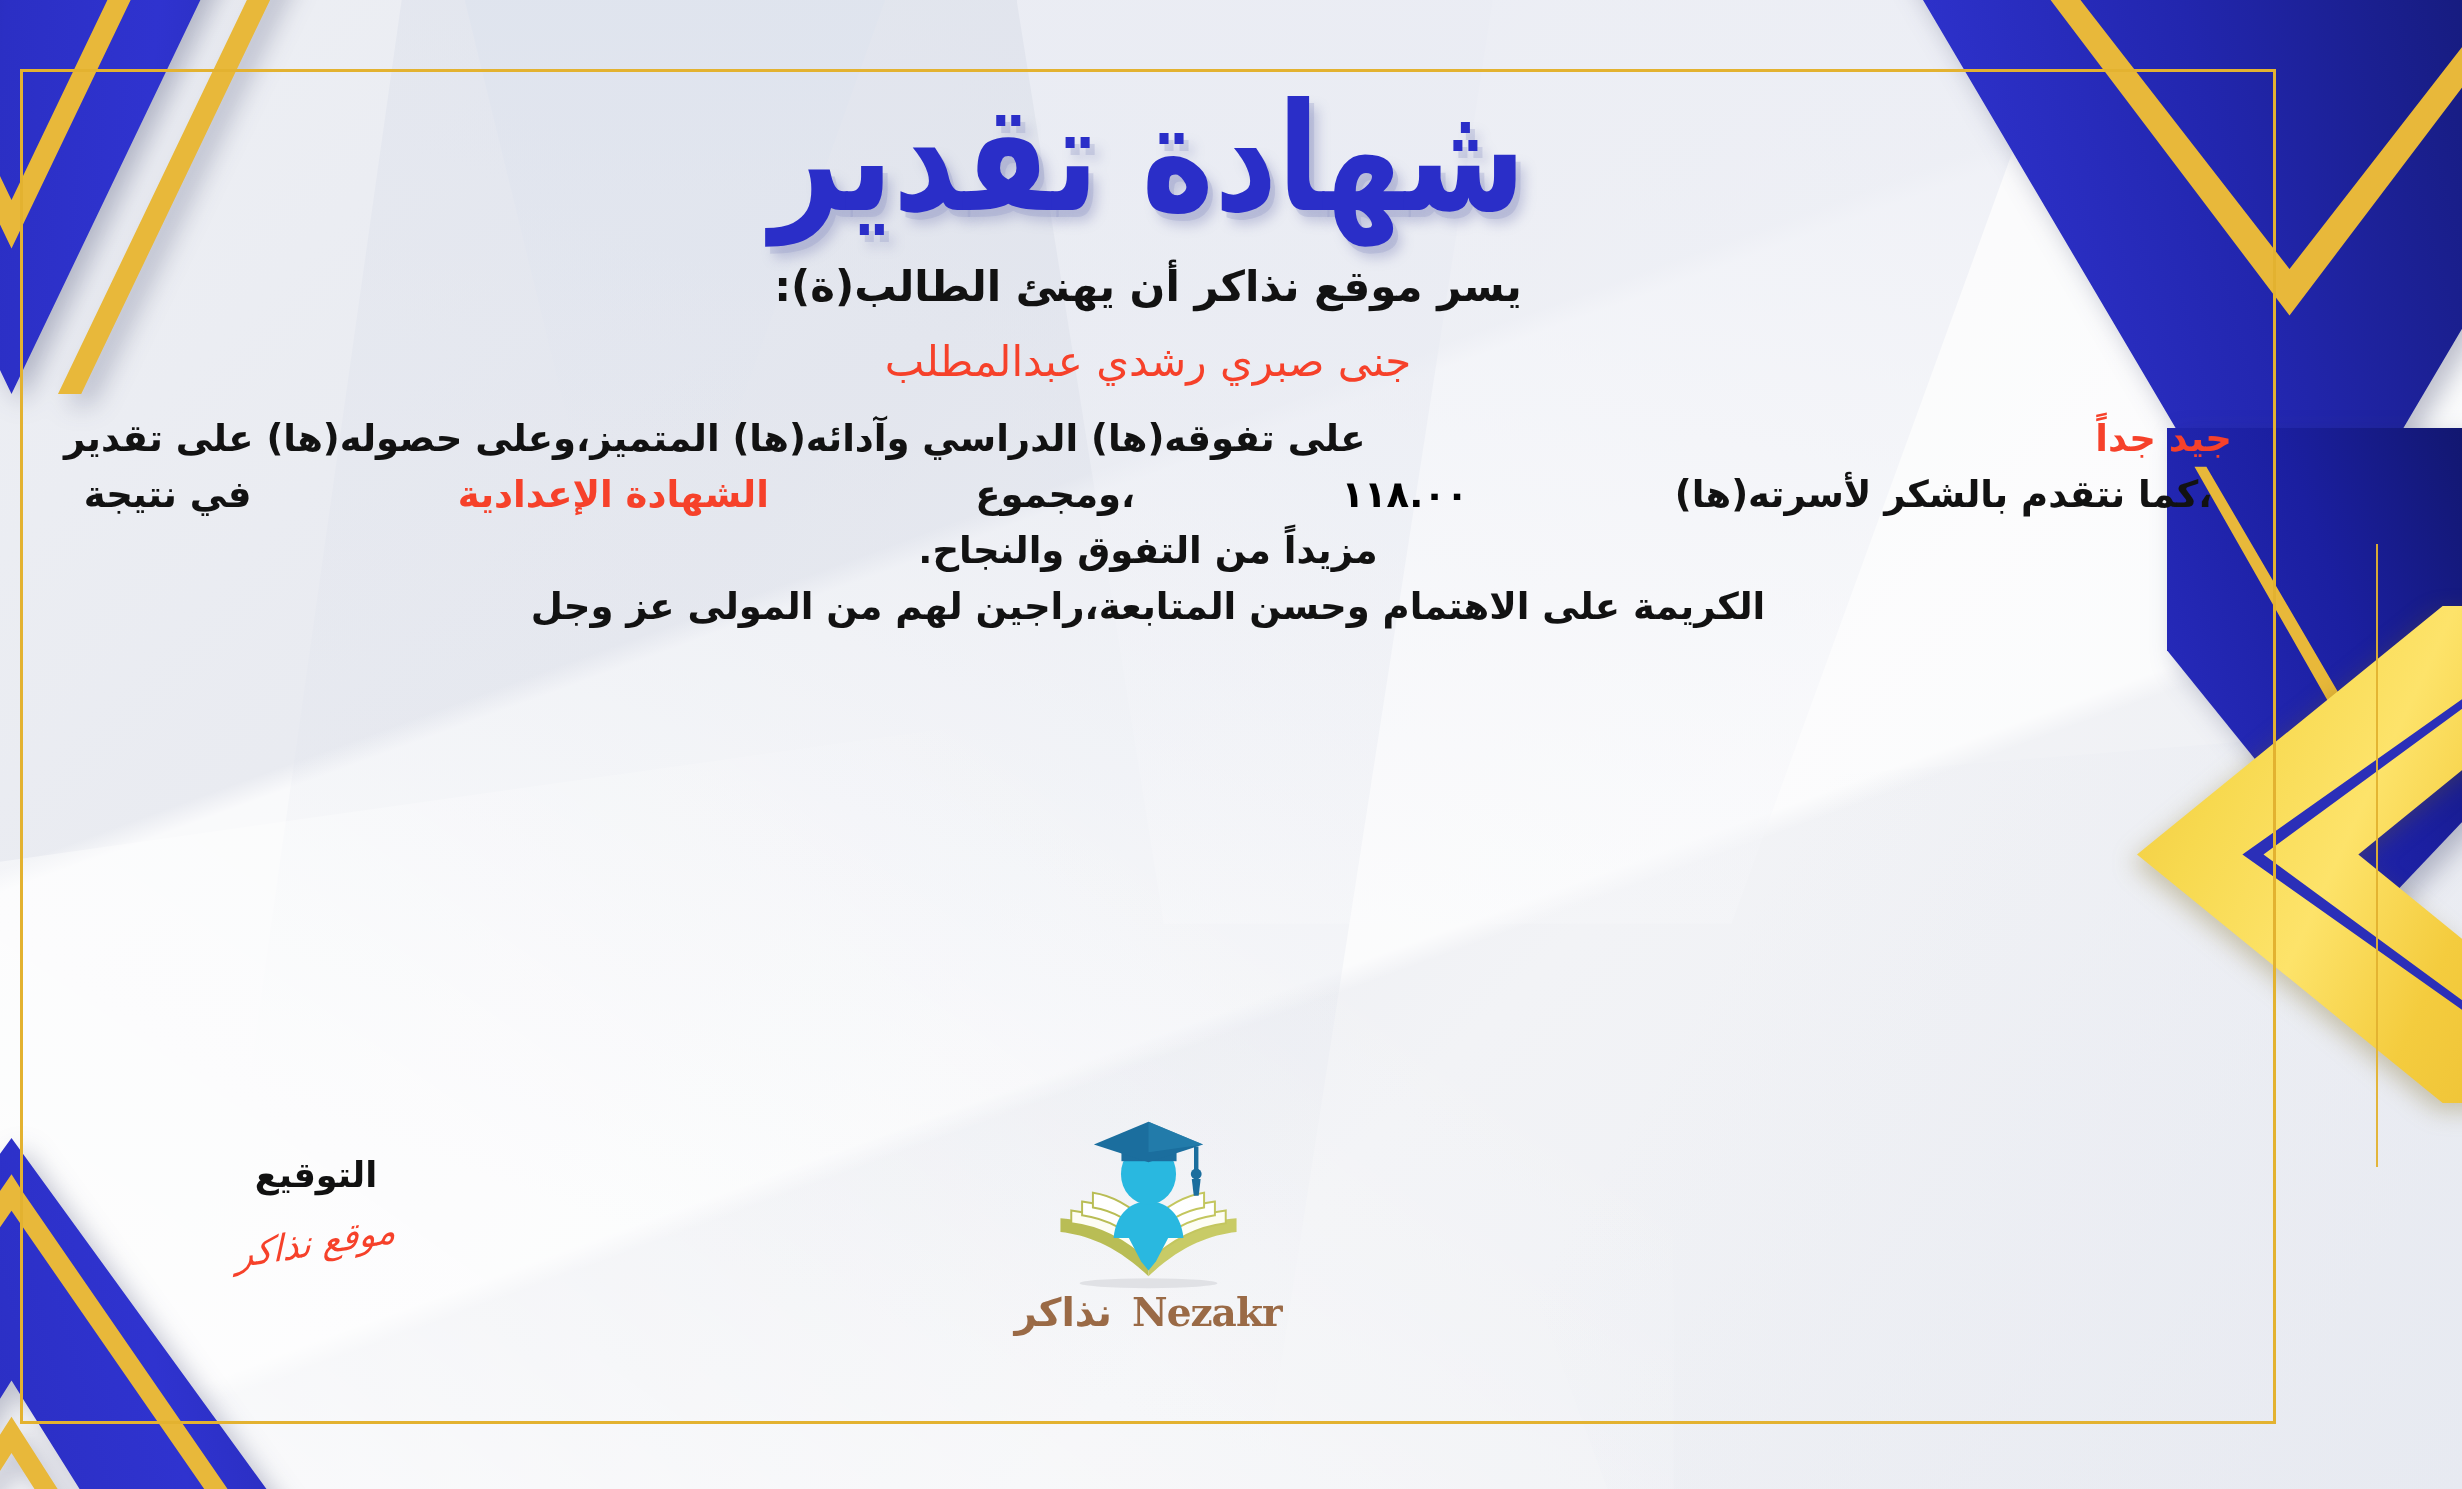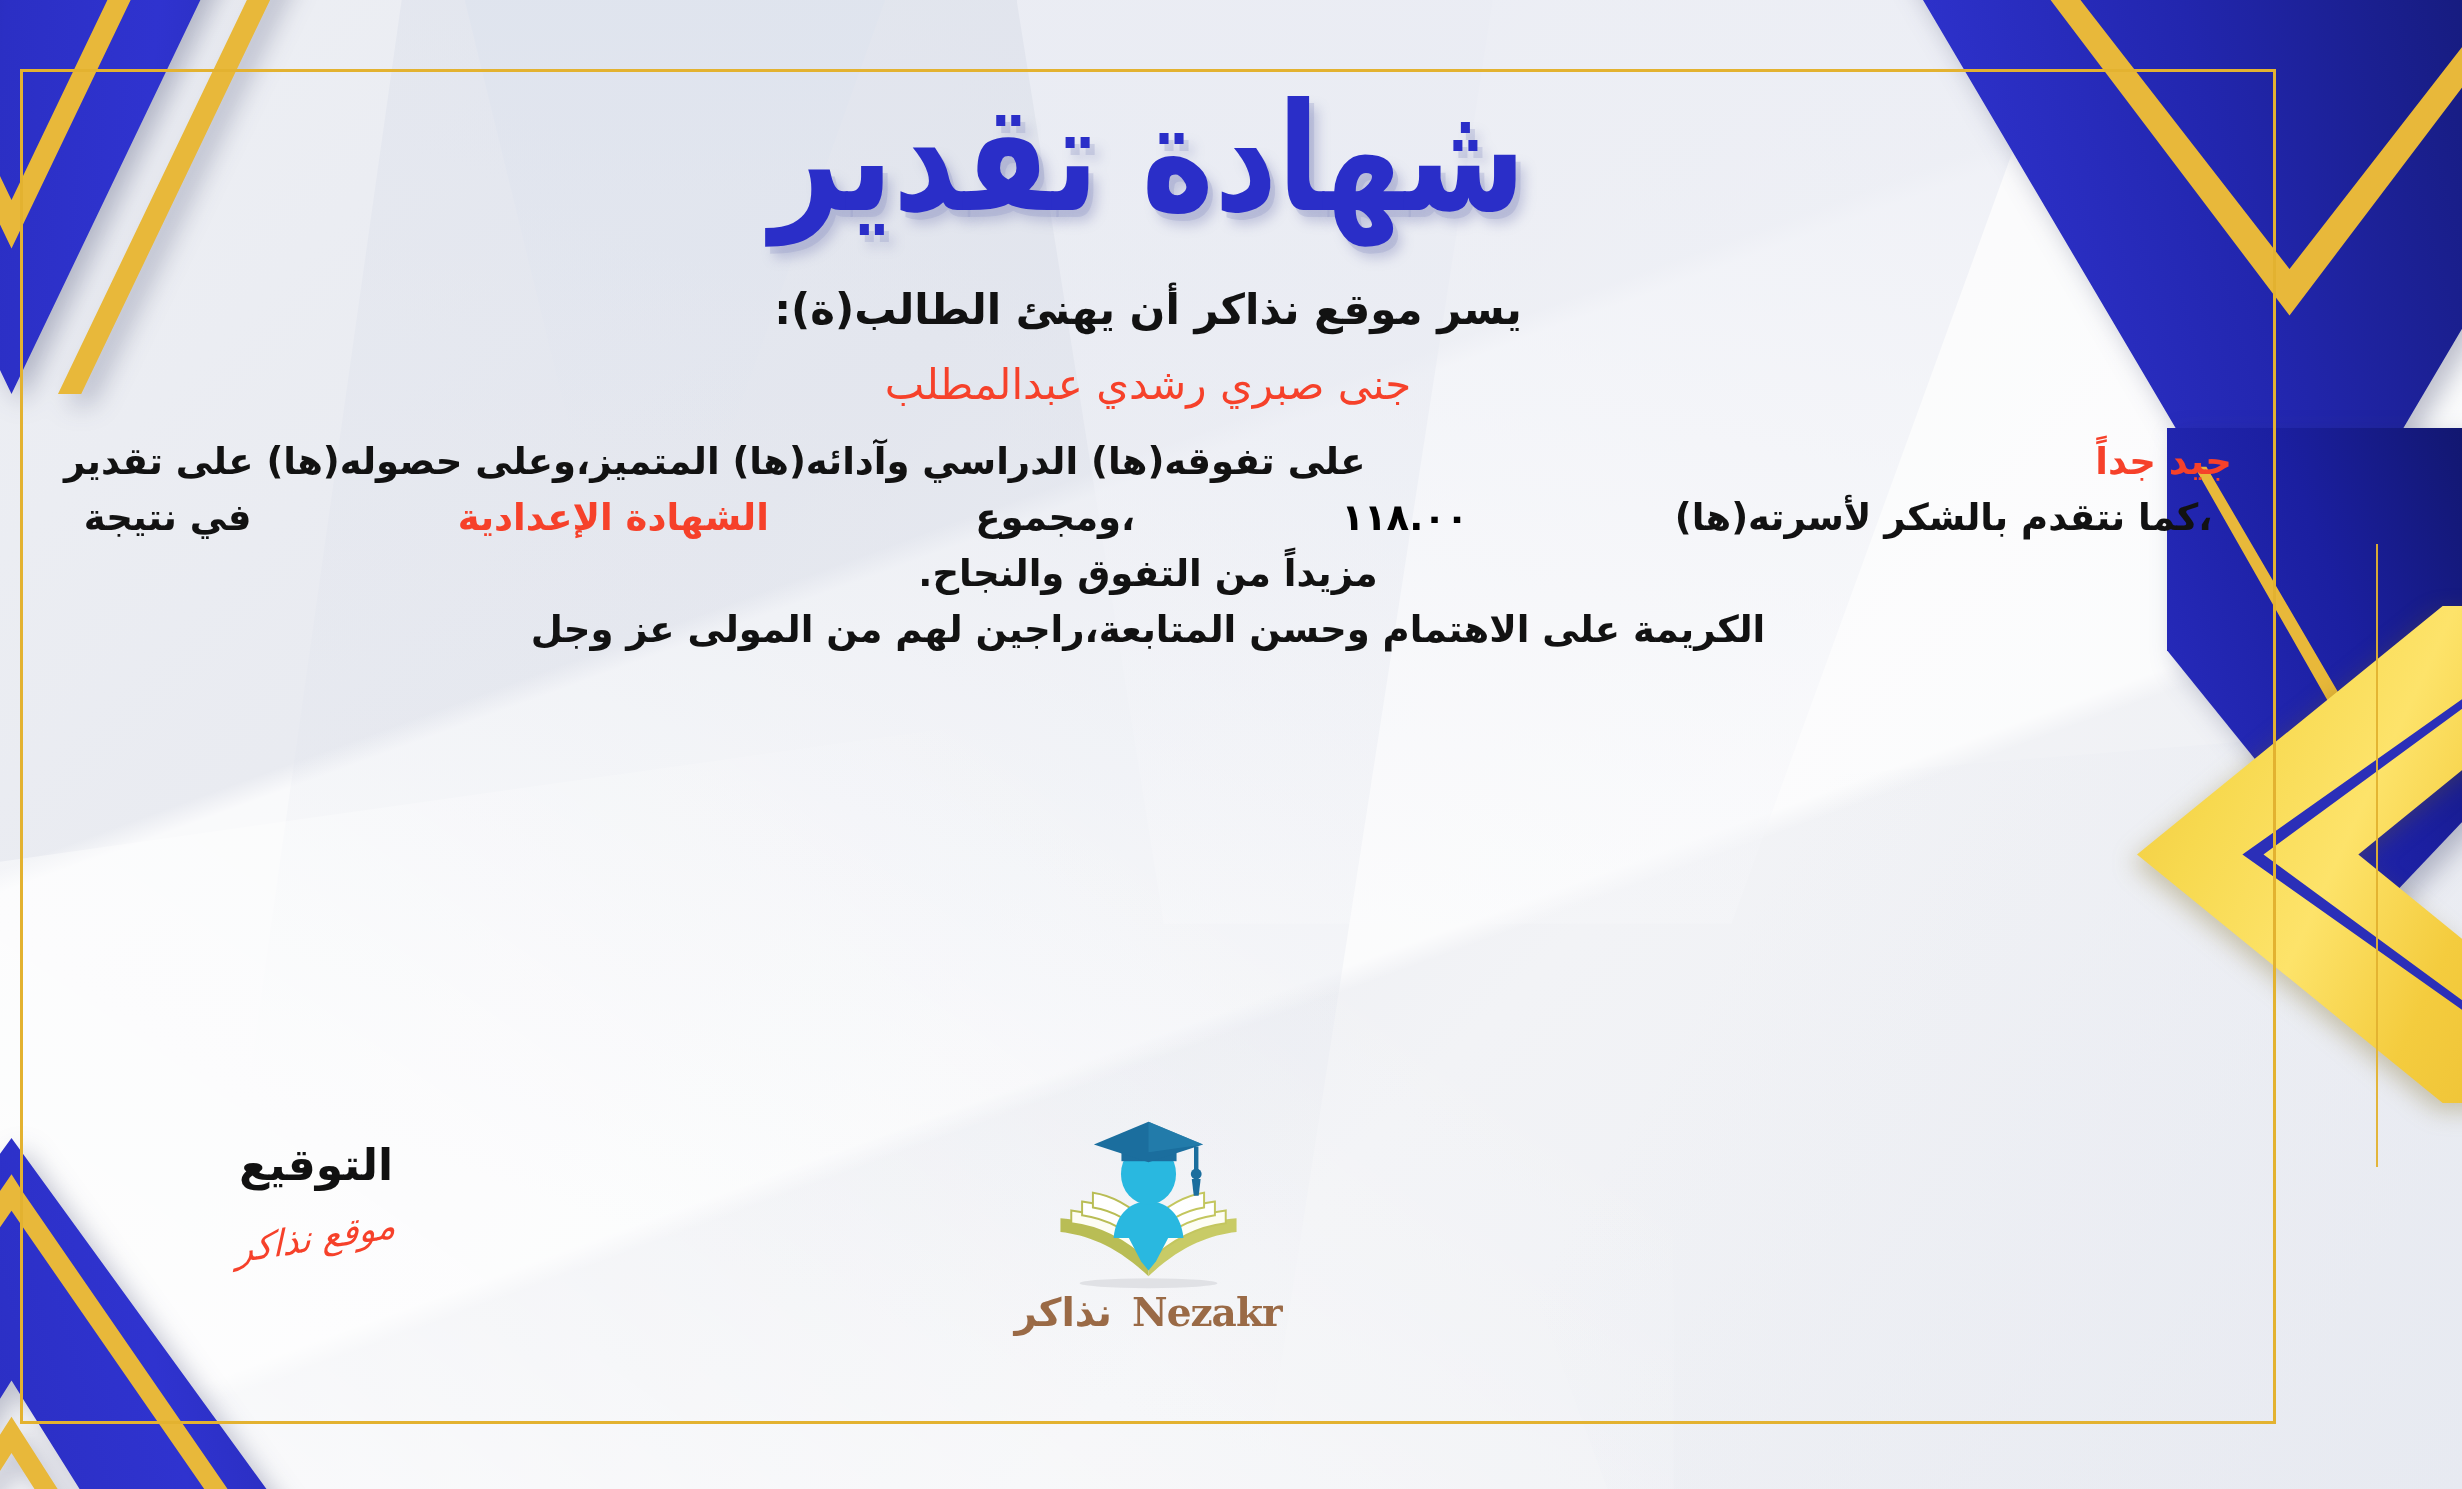--- a/index.html
+++ b/index.html
@@ -145,21 +145,21 @@
     color:#2a2ec8;
     letter-spacing:-3px;
     text-shadow:
       4.9px 5.9px 0 rgba(150,155,200,.32),
       8.9px 9.8px 10.8px rgba(120,126,180,.35);
     transform:scaleY(1.22);
     white-space:nowrap;
   }
 
   .intro{
-    margin-top:58px;
+    margin-top:35px;
     font-size:42px;
     font-weight:700;
     color:#121212;
     text-align:center;
   }
 
   .student-name{
     margin-top:25.6px;
     font-size:42px;
     font-weight:400;
@@ -189,21 +189,21 @@
     height:315px;
   }
   .sign-col{
     position:absolute;
     right:auto;left:158px;
     top:29.5px;
     width:276px;
     text-align:center;
   }
   .sign-label{
-    font-size:44px;font-weight:700;color:#111;
+    font-size:35px;font-weight:700;color:#111;margin-top:16px;
   }
   .sign-script{
     margin-top:27.6px;
     font-size:36px;
     color:#f6412a;
     font-family:"DejaVu Serif","Liberation Serif",serif;
     font-style:italic;
     transform:rotate(-9deg) skewX(-8deg);
     display:inline-block;
   }

